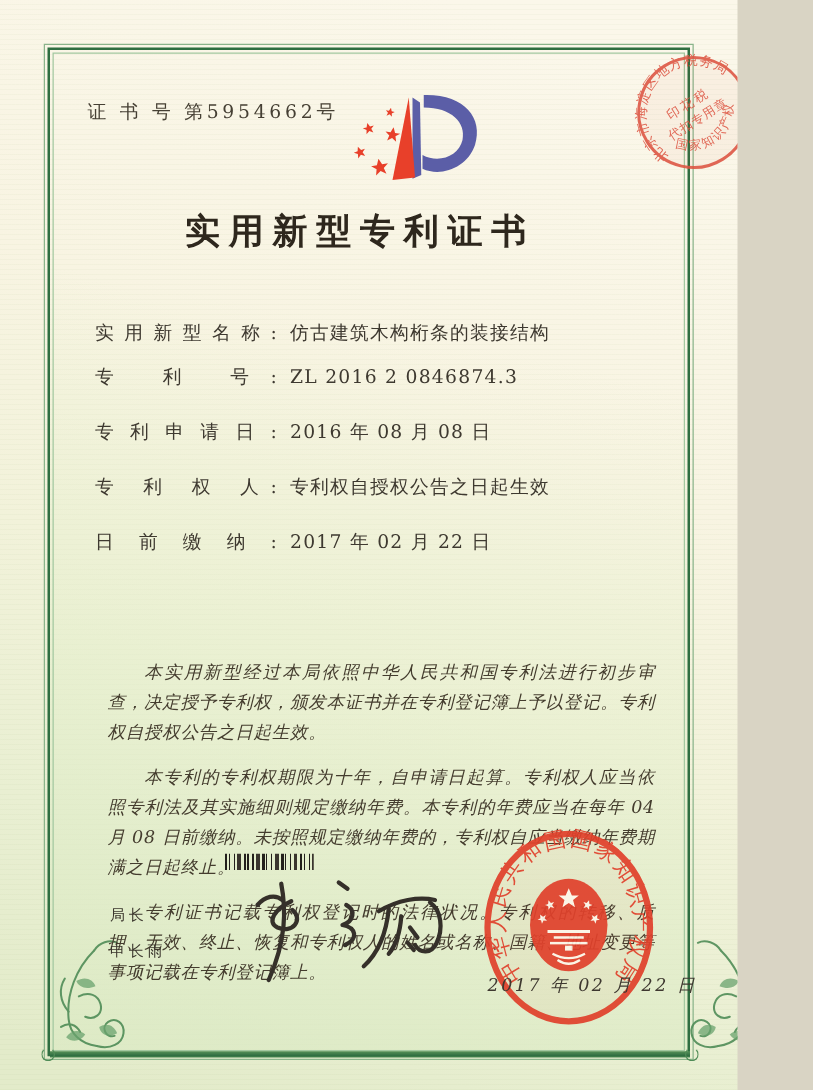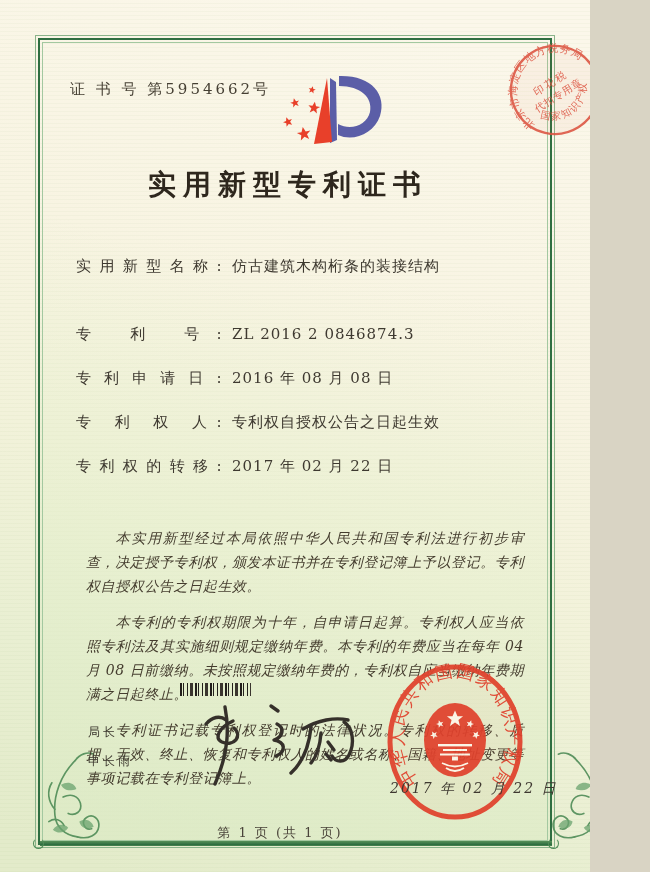--- a/index.html
+++ b/index.html
@@ -30,21 +30,21 @@
   .flourish.br{left:524px; top:742px; transform:scaleX(-1);}
 
   .cert-no{position:absolute; left:70px; top:80px; z-index:3;
     font-size:15px; letter-spacing:3px; color:#453f33;}
   .logo{position:absolute; left:281px; top:72px; width:110px; height:94px; z-index:3;}
   .title{position:absolute; left:0; right:14px; top:166px; z-index:3; text-align:center;
     font-size:28px; font-weight:700; letter-spacing:7px; color:#2e271d;}
 
   .fields{position:absolute; left:76px; right:56px; top:256px; z-index:3; color:#3e3930;}
   .field{font-size:15px; line-height:20px; margin-bottom:24px; letter-spacing:0.5px;}
-  .field.first{margin-bottom:48px;}
+  .field.first{margin-bottom:15px;}
   .f-label{display:inline-block; width:146px; text-align:justify; text-align-last:justify; vertical-align:top;}
   .f-value{margin-left:10px; letter-spacing:1px;}
 
   .paras{position:absolute; left:74px; right:54px; top:514px; z-index:3; color:#443c2e;}
   .paras p{margin:12px; font-size:14px; line-height:24px; text-indent:2.1em;
     font-style:italic; letter-spacing:0.6px; text-align:justify;}
 
   .barcode{position:absolute; left:180px; top:683px; width:71px; height:13px; z-index:3;
     background:repeating-linear-gradient(90deg,
       #23201c 0 2px, transparent 2px 3px, #23201c 3px 4px, transparent 4px 7px,
@@ -148,21 +148,21 @@
     <div class="field">
       <span class="f-label">专 利 号:</span><span class="f-value">ZL 2016 2 0846874.3</span>
     </div>
     <div class="field">
       <span class="f-label">专利申请日:</span><span class="f-value">2016 年 08 月 08 日</span>
     </div>
     <div class="field">
       <span class="f-label">专 利 权 人:</span><span class="f-value">专利权自授权公告之日起生效</span>
     </div>
     <div class="field">
-      <span class="f-label">专利权的转移:</span><span class="f-value">2017 年 02 月 22 日</span>
+      <span class="f-label">日前缴纳:</span><span class="f-value">2017 年 02 月 22 日</span>
     </div>
   </div>
 
   <div class="paras">
     <p>本实用新型经过本局依照中华人民共和国专利法进行初步审查，决定授予专利权，颁发本证书并在专利登记簿上予以登记。专利权自授权公告之日起生效。</p>
     <p>本专利的专利权期限为十年，自申请日起算。专利权人应当依照专利法及其实施细则规定缴纳年费。本专利的年费应当在每年 04 月 08 日前缴纳。未按照规定缴纳年费的，专利权自应当缴纳年费期满之日起终止。</p>
     <p>专利证书记载专利权登记时的法律状况。专利权的转移、质押、无效、终止、恢复和专利权人的姓名或名称、国籍、地址变更等事项记载在专利登记簿上。</p>
   </div>
 
   <div class="barcode"></div>
@@ -208,14 +208,13 @@
         <rect x="-3" y="16.5" width="6" height="4"></rect>
       </g>
       <g stroke="#fdf6e8" stroke-width="1.8" fill="none">
         <path d="M-13,23 Q0,30 13,23"></path>
         <path d="M-9,28 Q0,34 9,28"></path>
       </g>
     </g>
   </svg>
   <div class="seal-date">2017 年 02 月 22 日</div>
 
-  <div class="footer">第 1 页 (共 1 页)</div>
 </div>
 
 </body></html>

